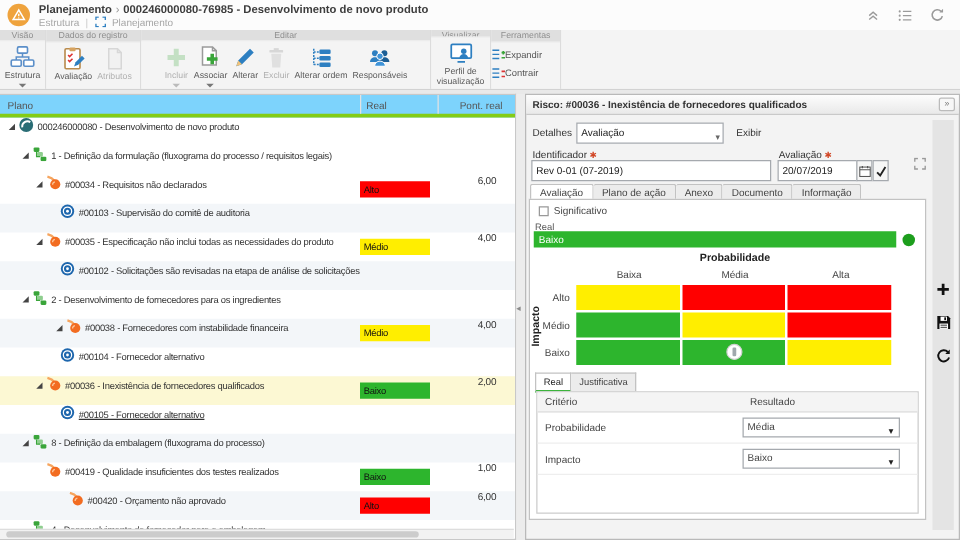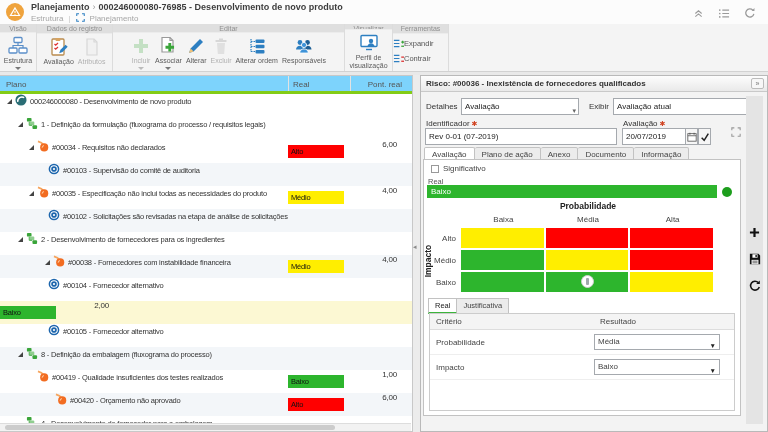--- a/index.html
+++ b/index.html
@@ -432,27 +432,38 @@
               <circle cx="6.5" cy="6.5" r="5.8" fill="#1d66ad"></circle>
               <circle cx="6.5" cy="6.5" r="3.6" fill="none" stroke="#fff" stroke-width="1.1"></circle>
               <circle cx="6.5" cy="6.5" r="1.2" fill="#fff"></circle>
             </svg></span>
           <span>#00104 - Fornecedor alternativo</span>
         </div>
         <div class="real"></div>
         <div class="pont"></div>
       </div>
       <div class="trow selected">
+        <div class="name" style="padding-left: 27px;">
+          <div class="caret-slot">
+            <div class="tcaret"></div>
+          </div>
+          <span class="ticon"><svg width="12" height="12" viewBox="0 0 13 13">
+              <path d="M1 1.5Q5 2.5 7.5 5.5" stroke="#f6a55e" stroke-width="2" fill="none"></path>
+              <circle cx="7.8" cy="8" r="4.4" fill="#f26c21"></circle>
+              <path d="M5.5 8.5a2.6 2.6 0 0 1 2-2.6" stroke="#fbc79b" stroke-width="1.1" fill="none"></path>
+            </svg></span>
+          <span>#00036 - Inexistência de fornecedores qualificados</span>
+        </div>
         <div class="real">
           <div class="badge" style="background: rgb(45, 181, 45);">Baixo</div>
         </div>
         <div class="pont">2,00</div>
       </div>
       <div class="trow">
-        <div class="name" style="padding-left: 38px;">
+        <div class="name" style="padding-left: 38px; text-decoration: underline;">
           <div class="caret-slot"></div>
           <span class="ticon"><svg width="12" height="12" viewBox="0 0 13 13">
               <circle cx="6.5" cy="6.5" r="5.8" fill="#1d66ad"></circle>
               <circle cx="6.5" cy="6.5" r="3.6" fill="none" stroke="#fff" stroke-width="1.1"></circle>
               <circle cx="6.5" cy="6.5" r="1.2" fill="#fff"></circle>
             </svg></span>
           <span>#00105 - Fornecedor alternativo</span>
         </div>
         <div class="real"></div>
         <div class="pont"></div>
@@ -529,23 +540,20 @@
 
 <div class="panel">
   <div class="phead">Risco: #00036 - Inexistência de fornecedores qualificados</div>
   <div class="pcollapse"></div>
 
   <span class="flabel" style="left:5px; top:26px;">Detalhes</span>
   <div class="sel" style="left:40px; top:22px; width:118px;">
     <span>Avaliação</span><span class="arr">▾</span>
   </div>
   <span class="flabel" style="left:168px; top:26px;">Exibir</span>
-  <div class="sel" style="left:192px; top:22px; width:146px;">
-    <span>Avaliação atual</span><span class="arr">▾</span>
-  </div>
 
   <span class="flabel required-icon" style="left:5px; top:43px;">Identificador</span>
   <div class="inp" style="left:4px; top:52px; width:192px;">Rev 0-01 (07-2019)</div>
 
   <span class="flabel required-icon" style="left:202px; top:43px;">Avaliação</span>
   <div class="inp" style="left:201px; top:52px; width:64px;">20/07/2019</div>
   <div class="smallbtn" style="left:264px; top:52px;">
     <svg width="10" height="10" viewBox="0 0 12 12">
         <rect x="1" y="2" width="10" height="9" fill="#fff" stroke="#555" stroke-width="1"></rect>
         <path d="M1 4.5h10" stroke="#555" stroke-width="1"></path>

